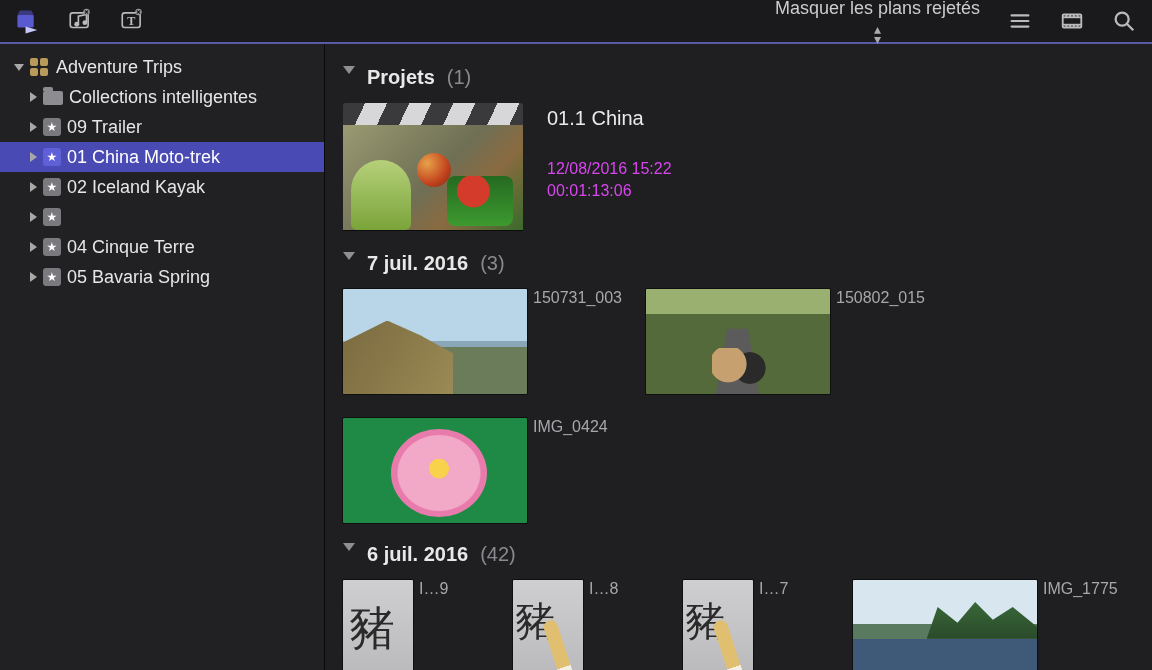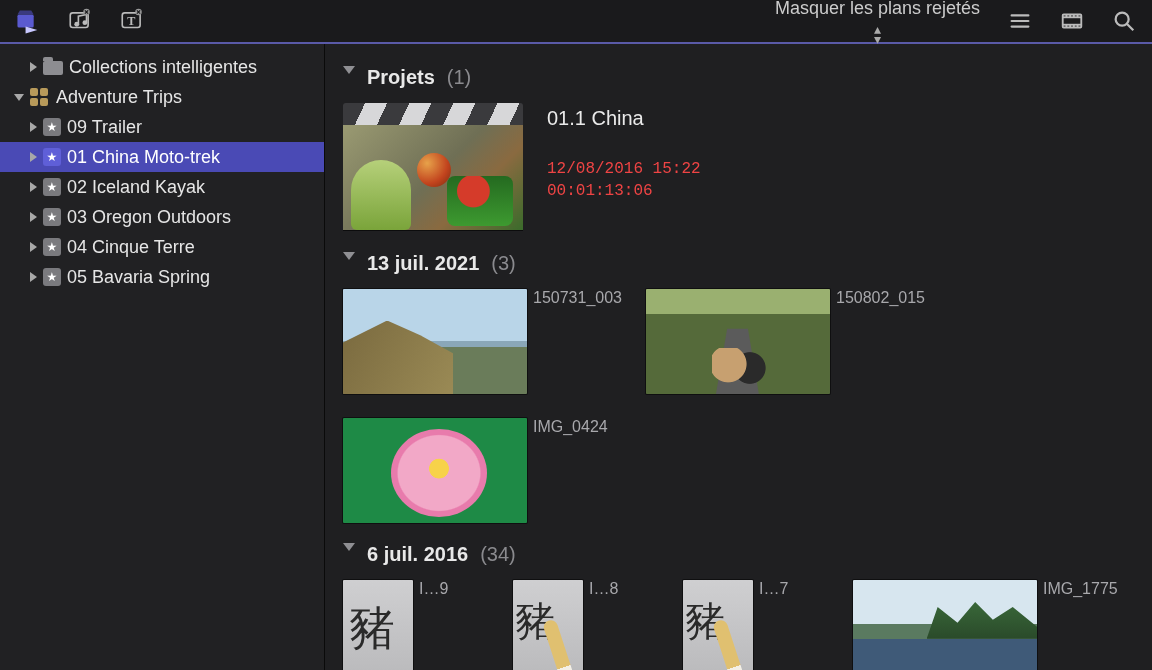--- a/index.html
+++ b/index.html
@@ -153,21 +153,21 @@
   .poster .veg1 { position:absolute; bottom:0; left:8px; width:60px; height:70px;
     background: linear-gradient(#b6d07a,#7aa43a); border-radius: 30px 30px 6px 6px; }
   .poster .veg2 { position:absolute; top:28px; left:74px; width:34px; height:34px;
     background: radial-gradient(circle at 30% 30%, #e7a24a, #c2441e 60%, #7a2a0e);
     border-radius: 50%; }
   .poster .veg3 { position:absolute; bottom:4px; right:10px; width:66px; height:50px;
     background: radial-gradient(circle at 40% 30%, #d53b2a 0 30%, transparent 32%),
                linear-gradient(#246a20,#3d9a30); border-radius: 8px; }
   .project-meta { display: flex; flex-direction: column; gap: 4px; padding-top: 4px; }
   .project-title { font-size: 20px; color: #eaeaea; margin-bottom: 26px; }
-  .project-date, .project-dur { font-size: 16px; color: #ef4444; font-family: Liberation Mono, monospace; }
+  .project-date, .project-dur { font-size: 16px; color: #d946ef; }
   .clip-row { display: flex; gap: 24px; margin-bottom: 20px; flex-wrap: wrap; }
   .clip {
     display: flex; flex-direction: row; gap: 6px;
   }
   .clip-thumb {
     height: 105px;
     border-radius: 1px;
     box-shadow: 0 0 0 1px rgba(0,0,0,0.5);
     position: relative;
     overflow: hidden;
@@ -269,49 +269,48 @@
     <div class="icon-btn">
       <svg viewBox="0 0 28 28" fill="none" stroke="currentColor" stroke-width="2.4">
         <circle cx="12" cy="12" r="7"></circle>
           <line x1="17" y1="17" x2="24" y2="24"></line>
       </svg>
     </div>
   </div>
 
   <div class="main">
     <div class="sidebar">
-      <div class="tree-row child">
-        <span class="disclosure"></span>
-        <span class="icon-folder"></span>
-        <span>Collections intelligentes</span>
-      </div>
       <div class="tree-row">
         <span class="disclosure open"></span>
         <span class="icon-lib"></span>
         <span>Adventure Trips</span>
       </div>
       <div class="tree-row child">
         <span class="disclosure"></span>
+        <span class="icon-folder"></span>
+        <span>Collections intelligentes</span>
+      </div>
+      <div class="tree-row child">
+        <span class="disclosure"></span>
         <span class="icon-square icon-star">★</span>
         <span>09 Trailer</span>
       </div>
       <div class="tree-row child selected">
         <span class="disclosure"></span>
         <span class="icon-square icon-star" style="background:#5f5fd8">★</span>
         <span>01 China Moto-trek</span>
       </div>
       <div class="tree-row child">
         <span class="disclosure"></span>
         <span class="icon-square icon-star">★</span>
         <span>02 Iceland Kayak</span>
       </div>
       <div class="tree-row child">
         <span class="disclosure"></span>
         <span class="icon-square icon-star">★</span>
-        <span>03 Oregon Outdoors</span>
       </div>
       <div class="tree-row child">
         <span class="disclosure"></span>
         <span class="icon-square icon-star">★</span>
         <span>04 Cinque Terre</span>
       </div>
       <div class="tree-row child">
         <span class="disclosure"></span>
         <span class="icon-square icon-star">★</span>
         <span>05 Bavaria Spring</span>
@@ -336,42 +335,42 @@
         </div>
         <div class="project-meta">
           <div class="project-title">01.1 China</div>
           <div class="project-date">12/08/2016 15:22</div>
           <div class="project-dur">00:01:13:06</div>
         </div>
       </div>
 
       <div class="section-header">
         <span class="disclosure-sm"></span>
-        <span class="section-title">13 juil. 2021</span>
+        <span class="section-title">7 juil. 2016</span>
         <span class="section-count">(3)</span>
       </div>
       <div class="clip-row">
         <div class="clip">
           <div class="clip-thumb w-lg mountain-sky"></div>
           <div class="clip-label">150731_003</div>
         </div>
         <div class="clip">
           <div class="clip-thumb w-lg road"></div>
           <div class="clip-label">150802_015</div>
         </div>
         <div class="clip">
           <div class="clip-thumb w-lg lotus"></div>
           <div class="clip-label">IMG_0424</div>
         </div>
       </div>
 
       <div class="section-header">
         <span class="disclosure-sm"></span>
         <span class="section-title">6 juil. 2016</span>
-        <span class="section-count">(34)</span>
+        <span class="section-count">(42)</span>
       </div>
       <div class="clip-row">
         <div class="clip">
           <div class="clip-thumb w-sm callig"></div>
           <div class="clip-label" style="width:70px">I…9</div>
         </div>
         <div class="clip">
           <div class="clip-thumb w-sm brush"></div>
           <div class="clip-label" style="width:70px">I…8</div>
         </div>

